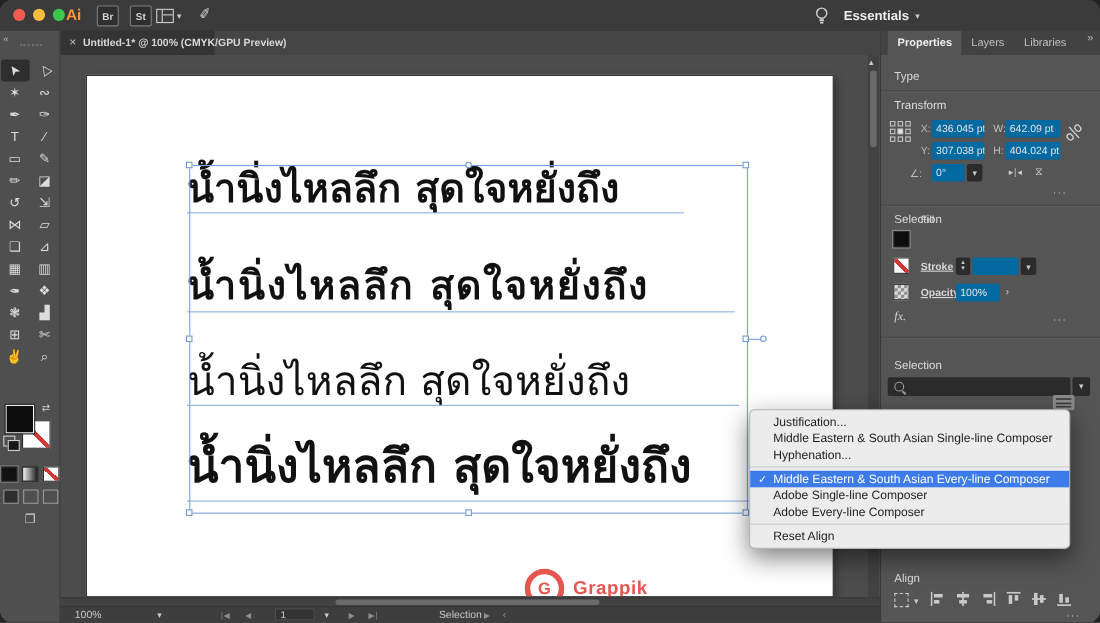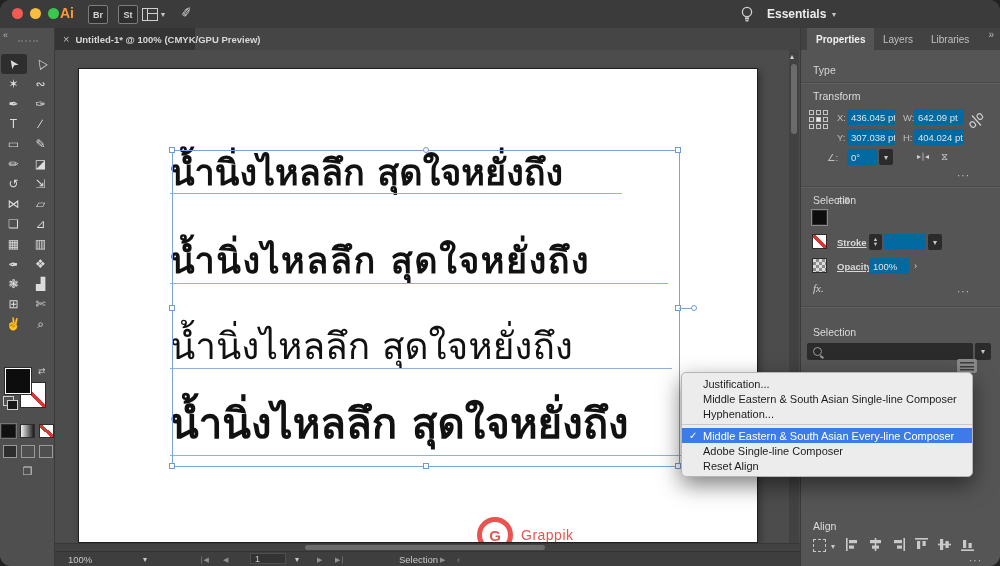--- a/index.html
+++ b/index.html
@@ -64,21 +64,21 @@
   .artboard{position:absolute;left:23px;top:18px;width:678px;height:473px;background:#ffffff;border:1px solid #1f1f1f;
             box-shadow:2px 3px 7px rgba(0,0,0,.35);overflow:hidden;}
   .tline{position:absolute;color:#111;white-space:nowrap;font-family:"DejaVu Sans","Liberation Sans",sans-serif;line-height:1;}
   .tl1{left:91px;top:86px;font-size:36px;font-weight:700;}
   .tl2{left:91px;top:174px;font-size:36px;font-weight:700;letter-spacing:1.5px;}
   .tl3{left:91px;top:259px;font-size:37px;font-weight:400;}
   .tl4{left:91px;top:334px;font-size:42px;font-weight:700;font-family:"DejaVu Serif","Liberation Serif",serif;}
   .wm{position:absolute;left:398px;top:448px;display:flex;align-items:center;gap:8px;}
   .wm-circle{width:26px;height:26px;border:5px solid #e85450;border-radius:50%;color:#e85450;font-weight:bold;font-size:15px;
              display:flex;align-items:center;justify-content:center;font-family:"Liberation Sans",sans-serif;}
-  .wm-text{color:#e85450;font-weight:normal;font-size:14px;letter-spacing:.5px;}
+  .wm-text{color:#e85450;font-weight:bold;font-size:17px;letter-spacing:.5px;}
   .selbox{position:absolute;left:117px;top:100px;width:506px;height:315px;border:1px solid #7ba2dc;z-index:5;}
   .h{position:absolute;width:6px;height:6px;background:#fff;border:1px solid #6f9ad6;box-sizing:border-box;}
   .h.round{border-radius:50%;}
   .baseline{position:absolute;height:1px;background:#8fb0e0;z-index:4;}
   .connector{position:absolute;width:13px;height:1px;background:#7ba2dc;}
   .vscroll{position:absolute;left:734px;top:0;width:10px;height:493px;background:#424242;}
   .vscroll .arr{position:absolute;left:1px;top:2px;color:#cfcfcf;font-size:8px;}
   .vscroll .thumb{position:absolute;left:2px;top:14px;width:6px;height:70px;background:#6b6b6b;border-radius:3px;}
   .hscroll{position:absolute;left:0;top:493px;width:745px;height:8px;background:#424242;border-top:1px solid #383838;box-sizing:border-box;}
   .hscroll .thumb{position:absolute;left:250px;top:1px;height:5px;width:240px;background:#6b6b6b;border-radius:3px;}
@@ -470,19 +470,23 @@
         <span>Hyphenation...</span>
       </div>
       <div class="mi hl checked">
         <span class="chk">✓</span>
         <span>Middle Eastern &amp; South Asian Every-line Composer</span>
       </div>
       <div class="mi">
         <span class="chk">✓</span>
         <span>Adobe Single-line Composer</span>
       </div>
+      <div class="mi sep">
+        <span class="chk">✓</span>
+        <span>Adobe Every-line Composer</span>
+      </div>
       <div class="mi">
         <span class="chk">✓</span>
         <span>Reset Align</span>
       </div>
     </div>
 
 </div>
 
 </body></html>

